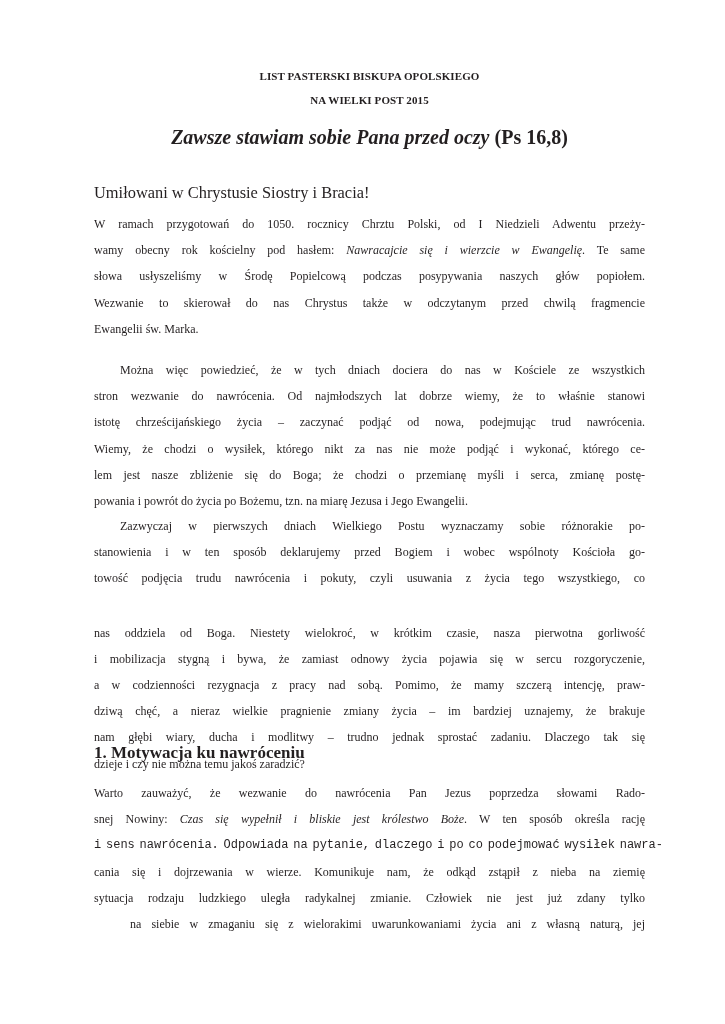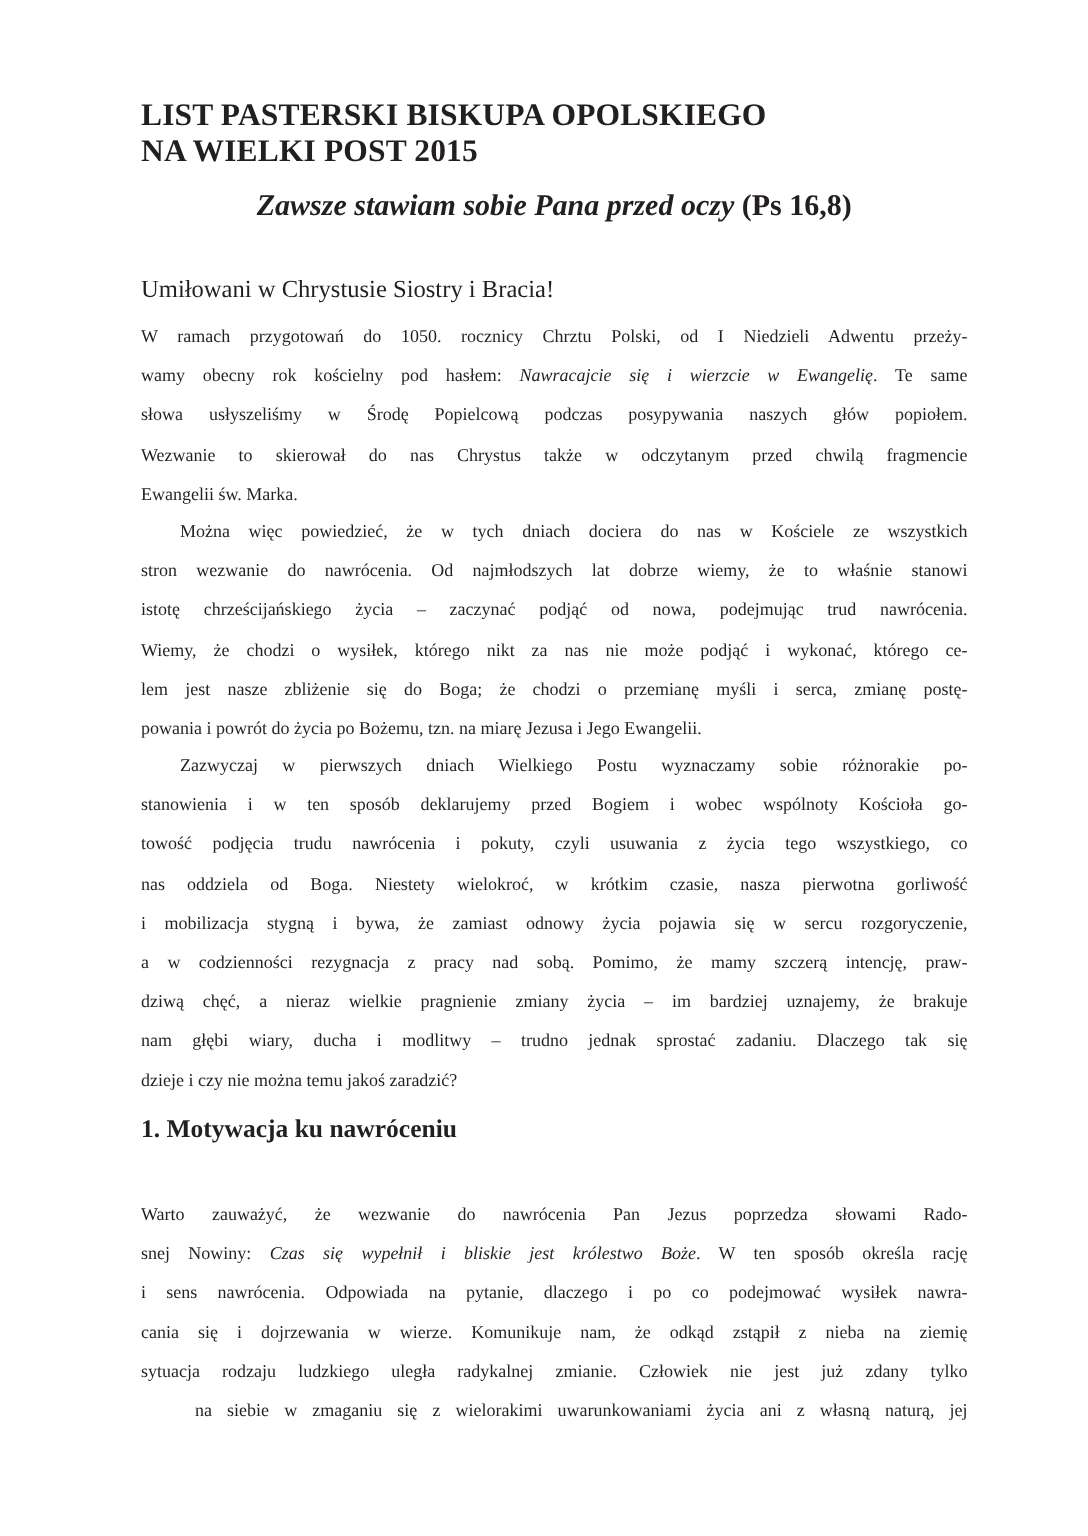--- a/index.html
+++ b/index.html
@@ -5,22 +5,22 @@
     html, body { margin: 0; padding: 0; background: #ffffff; }
     body {
       width: 725px; height: 1024px; overflow: hidden; position: relative;
       font-family: "Liberation Serif", "DejaVu Serif", serif;
       color: #231f20;
     }
     .page {
       position: absolute; left: 94px; top: 0; width: 551px;
     }
     .title {
-      position: absolute; left: 0; width: 551px; text-align: left;
-      font-weight: bold; font-size: 21px; line-height: 24px;
+      position: absolute; left: 0; width: 551px; text-align: center;
+      font-weight: bold; font-size: 11px; line-height: 24px;
       letter-spacing: 0.1px;
     }
     .title.l1 { top: 64px; }
     .title.l2 { top: 88px; }
     .subtitle {
       position: absolute; left: 0; top: 124px; width: 551px; text-align: center;
       font-size: 20px; line-height: 26px; font-weight: bold;
     }
     .subtitle i { font-style: italic; text-align: center; }
     .salutation {
@@ -30,21 +30,21 @@
     }
     .para {
       position: absolute; left: 0; width: 551px;
       font-size: 12px; line-height: 26.2px;
     }
     .line {
       display: block; white-space: nowrap; text-align: justify;
       text-align-last: justify; height: 26.2px;
     }
     .line.last { text-align-last: left; }
-    .line.indent { padding-left: 26px; }
+    .line.indent { padding-left: 26px; margin-top: 16px; }
     .heading {
       position: absolute; left: 0; top: 740px; font-weight: bold;
       font-size: 17px; line-height: 26px; white-space: nowrap; font-family: Liberation Serif, serif;
     }
     .p1 { top: 211px; }
     .p2 { top: 341px; }
     .p3 { top: 497px; }
     .p4 { top: 780px; }
   </style>
 </head>
@@ -75,32 +75,32 @@
     <span class="line" style="white-space: nowrap; display: block; word-spacing: -2.4px;">istotę chrześcijańskiego życia – zaczynać podjąć od nowa, podejmując trud nawrócenia.</span>
     <span class="line" style="white-space: nowrap; display: block; word-spacing: -2.1px;">Wiemy, że chodzi o wysiłek, którego nikt za nas nie może podjąć i wykonać, którego ce-</span>
     <span class="line" style="white-space: nowrap; display: block; word-spacing: -2.1px;">lem jest nasze zbliżenie się do Boga; że chodzi o przemianę myśli i serca, zmianę postę-</span>
     <span class="line last" style="white-space: nowrap; display: block;">powania i powrót do życia po Bożemu, tzn. na miarę Jezusa i Jego Ewangelii.</span>
   </div>
 
   <div class="para p3">
     <span class="line indent" style="white-space: nowrap; display: block; word-spacing: -3.3px;">Zazwyczaj w pierwszych dniach Wielkiego Postu wyznaczamy sobie różnorakie po-</span>
     <span class="line" style="white-space: nowrap; display: block; word-spacing: -2.1px;">stanowienia i w ten sposób deklarujemy przed Bogiem i wobec wspólnoty Kościoła go-</span>
     <span class="line" style="white-space: nowrap; display: block; word-spacing: -2.4px;">towość podjęcia trudu nawrócenia i pokuty, czyli usuwania z życia tego wszystkiego, co</span>
-    <span class="line" style="white-space: nowrap; display: block; word-spacing: -2.4px;">nas oddziela od Boga. Niestety wielokroć, w krótkim czasie, nasza pierwotna gorliwość</span>
+    <span class="line" style="white-space: nowrap; display: block; word-spacing: -2.4px; margin-top: 28px;">nas oddziela od Boga. Niestety wielokroć, w krótkim czasie, nasza pierwotna gorliwość</span>
     <span class="line" style="white-space: nowrap; display: block; word-spacing: -3px;">i mobilizacja stygną i bywa, że zamiast odnowy życia pojawia się w sercu rozgoryczenie,</span>
     <span class="line" style="white-space: nowrap; display: block; word-spacing: -3px;">a w codzienności rezygnacja z pracy nad sobą. Pomimo, że mamy szczerą intencję, praw-</span>
     <span class="line" style="white-space: nowrap; display: block; word-spacing: -2.7px;">dziwą chęć, a nieraz wielkie pragnienie zmiany życia – im bardziej uznajemy, że brakuje</span>
     <span class="line" style="white-space: nowrap; display: block; word-spacing: -1.2px;">nam głębi wiary, ducha i modlitwy – trudno jednak sprostać zadaniu. Dlaczego tak się</span>
     <span class="line last" style="white-space: nowrap; display: block;">dzieje i czy nie można temu jakoś zaradzić?</span>
   </div>
 
   <div class="heading">1. Motywacja ku nawróceniu</div>
 
   <div class="para p4">
-    <span class="line" style="white-space: nowrap; display: block; margin-top: 16px;">Warto zauważyć, że wezwanie do nawrócenia Pan Jezus poprzedza słowami Rado-</span>
+    <span class="line" style="white-space: nowrap; display: block;">Warto zauważyć, że wezwanie do nawrócenia Pan Jezus poprzedza słowami Rado-</span>
     <span class="line" style="white-space: nowrap; display: block; word-spacing: -1.8px;"><span>snej Nowiny: </span><i>Czas się wypełnił i bliskie jest królestwo Boże</i><span>. W ten sposób określa rację</span></span>
-    <span class="line" style="white-space: nowrap; display: block; word-spacing: -2.4px;">i sens nawrócenia. Odpowiada na pytanie, dlaczego i po co podejmować wysiłek nawra-</span>
+    <span class="line" style="white-space: nowrap; display: block; word-spacing: -2.4px; font-family: Liberation Mono, monospace;">i sens nawrócenia. Odpowiada na pytanie, dlaczego i po co podejmować wysiłek nawra-</span>
     <span class="line" style="white-space: nowrap; display: block; word-spacing: -1.2px;">cania się i dojrzewania w wierze. Komunikuje nam, że odkąd zstąpił z nieba na ziemię</span>
     <span class="line" style="white-space: nowrap; display: block; word-spacing: -2.4px;">sytuacja rodzaju ludzkiego uległa radykalnej zmianie. Człowiek nie jest już zdany tylko</span>
     <span class="line" style="white-space: nowrap; display: block; word-spacing: -2.1px; margin-left: 36px;">na siebie w zmaganiu się z wielorakimi uwarunkowaniami życia ani z własną naturą, jej</span>
   </div>
 
 </div>
 
 </body></html>

